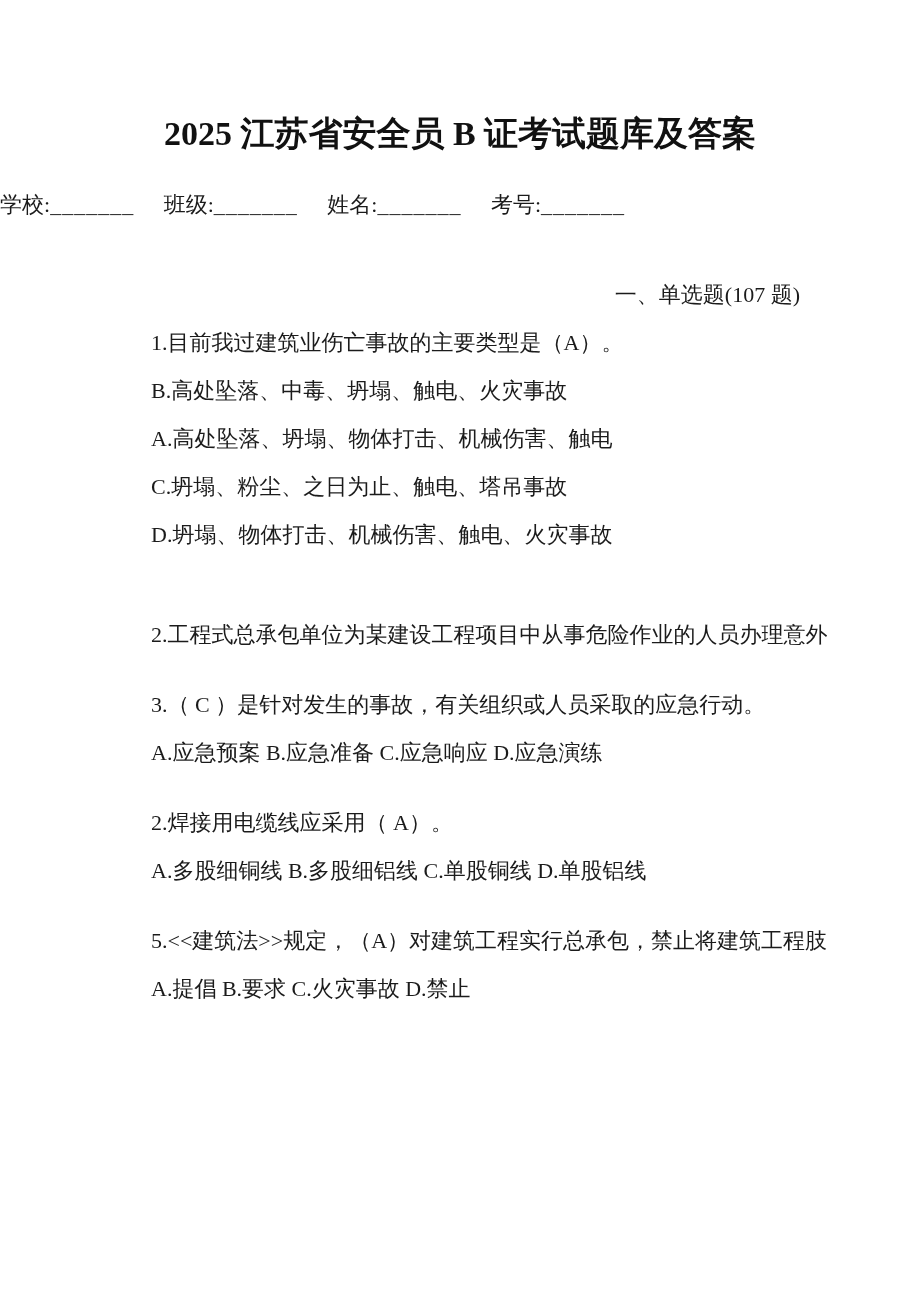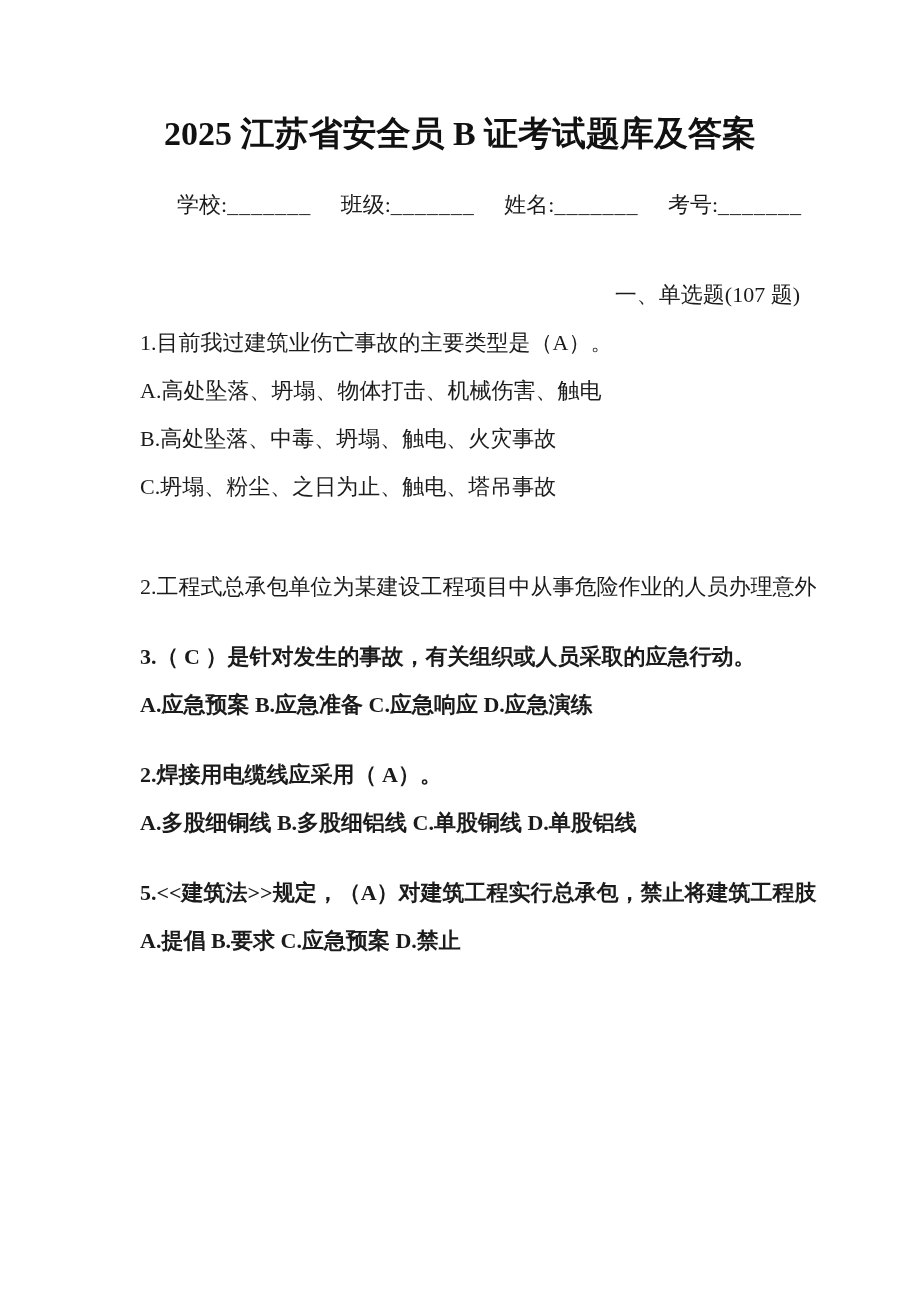--- a/index.html
+++ b/index.html
@@ -18,21 +18,20 @@
     padding-top: 112px;
     text-align: center;
     font-size: 34px;
     font-weight: bold;
     line-height: 44px;
     color: #111111;
     white-space: nowrap;
   }
   .meta-row {
     margin-top: 34px;
-    padding-left: 177px;
     font-size: 22px;
     line-height: 30px;
     white-space: nowrap;
   }
   .meta-field {
     display: inline-block;
     margin-right: 24px;
   }
   .meta-label { display: inline; }
   .meta-blank {
@@ -44,23 +43,23 @@
     margin-left: 140px;
     width: 660px;
     font-size: 22px;
   }
   .section-heading {
     margin-top: 51px;
     line-height: 48px;
     white-space: nowrap;
     text-align: right;
   }
-  .question { margin-top: 0; }
+  .question { margin-top: 0; margin-left: 11px; }
   .question.gap-large { margin-top: 52px; text-align: center; }
-  .question.gap-medium { margin-top: 22px; font-weight: bold; }
+  .question.gap-medium { margin-top: 22px; }
   .q-line, .opt-line {
     line-height: 48px;
     white-space: nowrap;
   }
 </style>
 </head>
 <body>
 
 <div class="page">
 
@@ -80,38 +79,39 @@
       <span class="meta-label">考号:</span><span class="meta-blank">_______</span>
     </span>
   </div>
 
   <div class="body-block">
 
     <div class="section-heading">一、单选题(107 题)</div>
 
     <div class="question">
       <div class="q-line">1.目前我过建筑业伤亡事故的主要类型是（A）。</div>
+      <div class="opt-line">B.高处坠落、中毒、坍塌、触电、火灾事故</div>
       <div class="opt-line">A.高处坠落、坍塌、物体打击、机械伤害、触电</div>
-      <div class="opt-line">B.高处坠落、中毒、坍塌、触电、火灾事故</div>
       <div class="opt-line">C.坍塌、粉尘、之日为止、触电、塔吊事故</div>
+      <div class="opt-line">D.坍塌、物体打击、机械伤害、触电、火灾事故</div>
     </div>
 
     <div class="question gap-large">
       <div class="q-line">2.工程式总承包单位为某建设工程项目中从事危险作业的人员办理意外</div>
     </div>
 
     <div class="question gap-medium">
       <div class="q-line">3.（ C ）是针对发生的事故，有关组织或人员采取的应急行动。</div>
       <div class="opt-line">A.应急预案 B.应急准备 C.应急响应 D.应急演练</div>
     </div>
 
     <div class="question gap-medium">
       <div class="q-line">2.焊接用电缆线应采用（ A）。</div>
       <div class="opt-line">A.多股细铜线 B.多股细铝线 C.单股铜线 D.单股铝线</div>
     </div>
 
     <div class="question gap-medium">
       <div class="q-line">5.&lt;&lt;建筑法&gt;&gt;规定，（A）对建筑工程实行总承包，禁止将建筑工程肢</div>
-      <div class="opt-line">A.提倡 B.要求 C.应急预案 D.禁止</div>
+      <div class="opt-line">A.提倡 B.要求 C.火灾事故 D.禁止</div>
     </div>
 
   </div>
 </div>
 
 </body></html>

